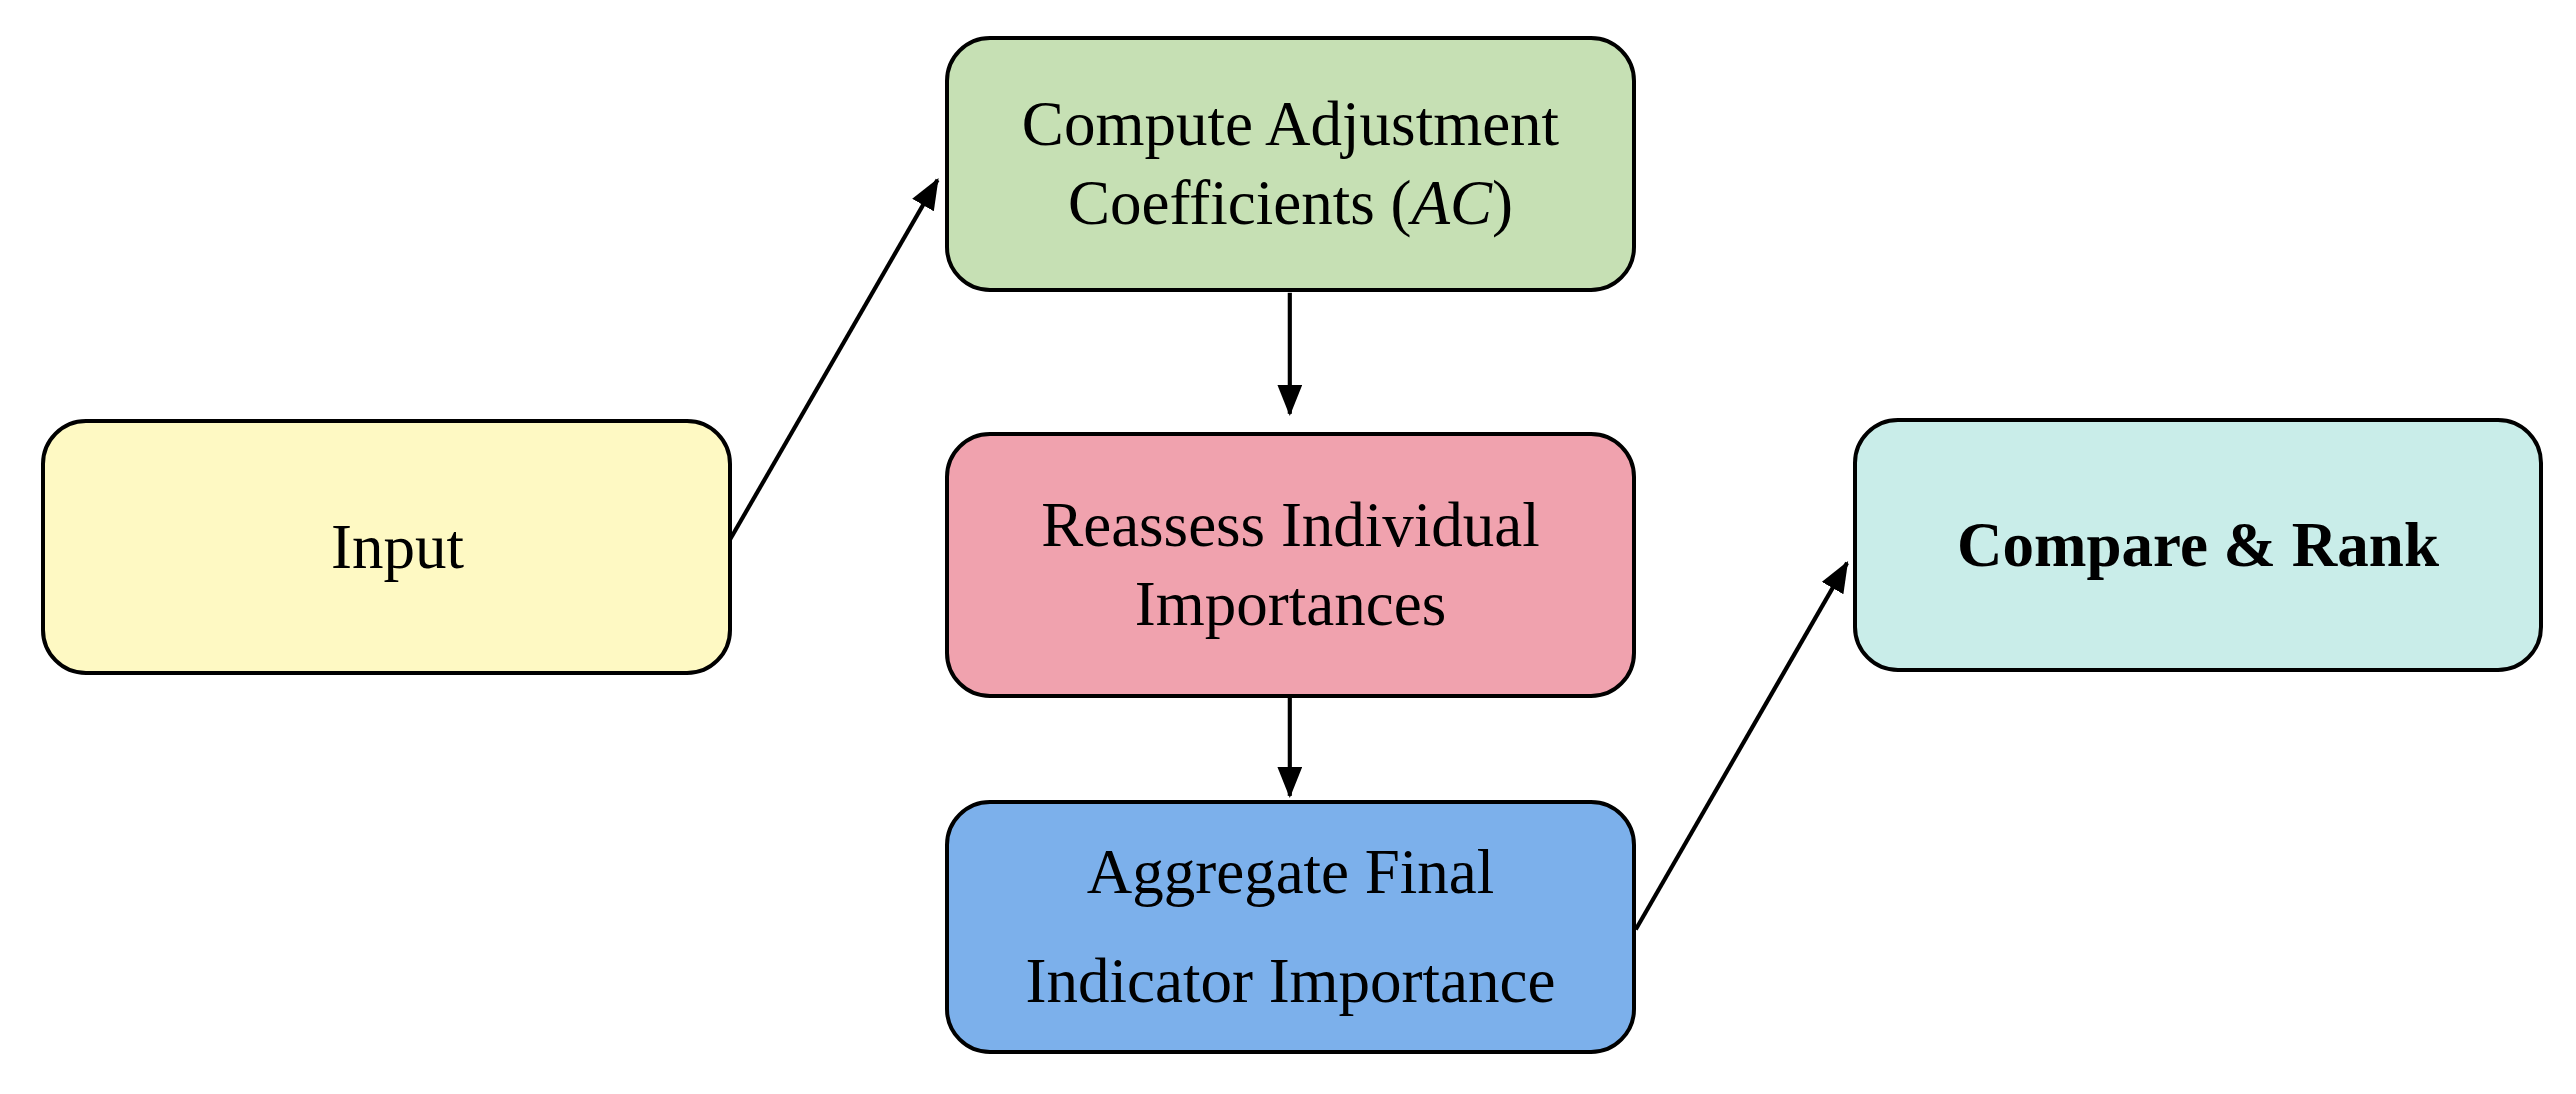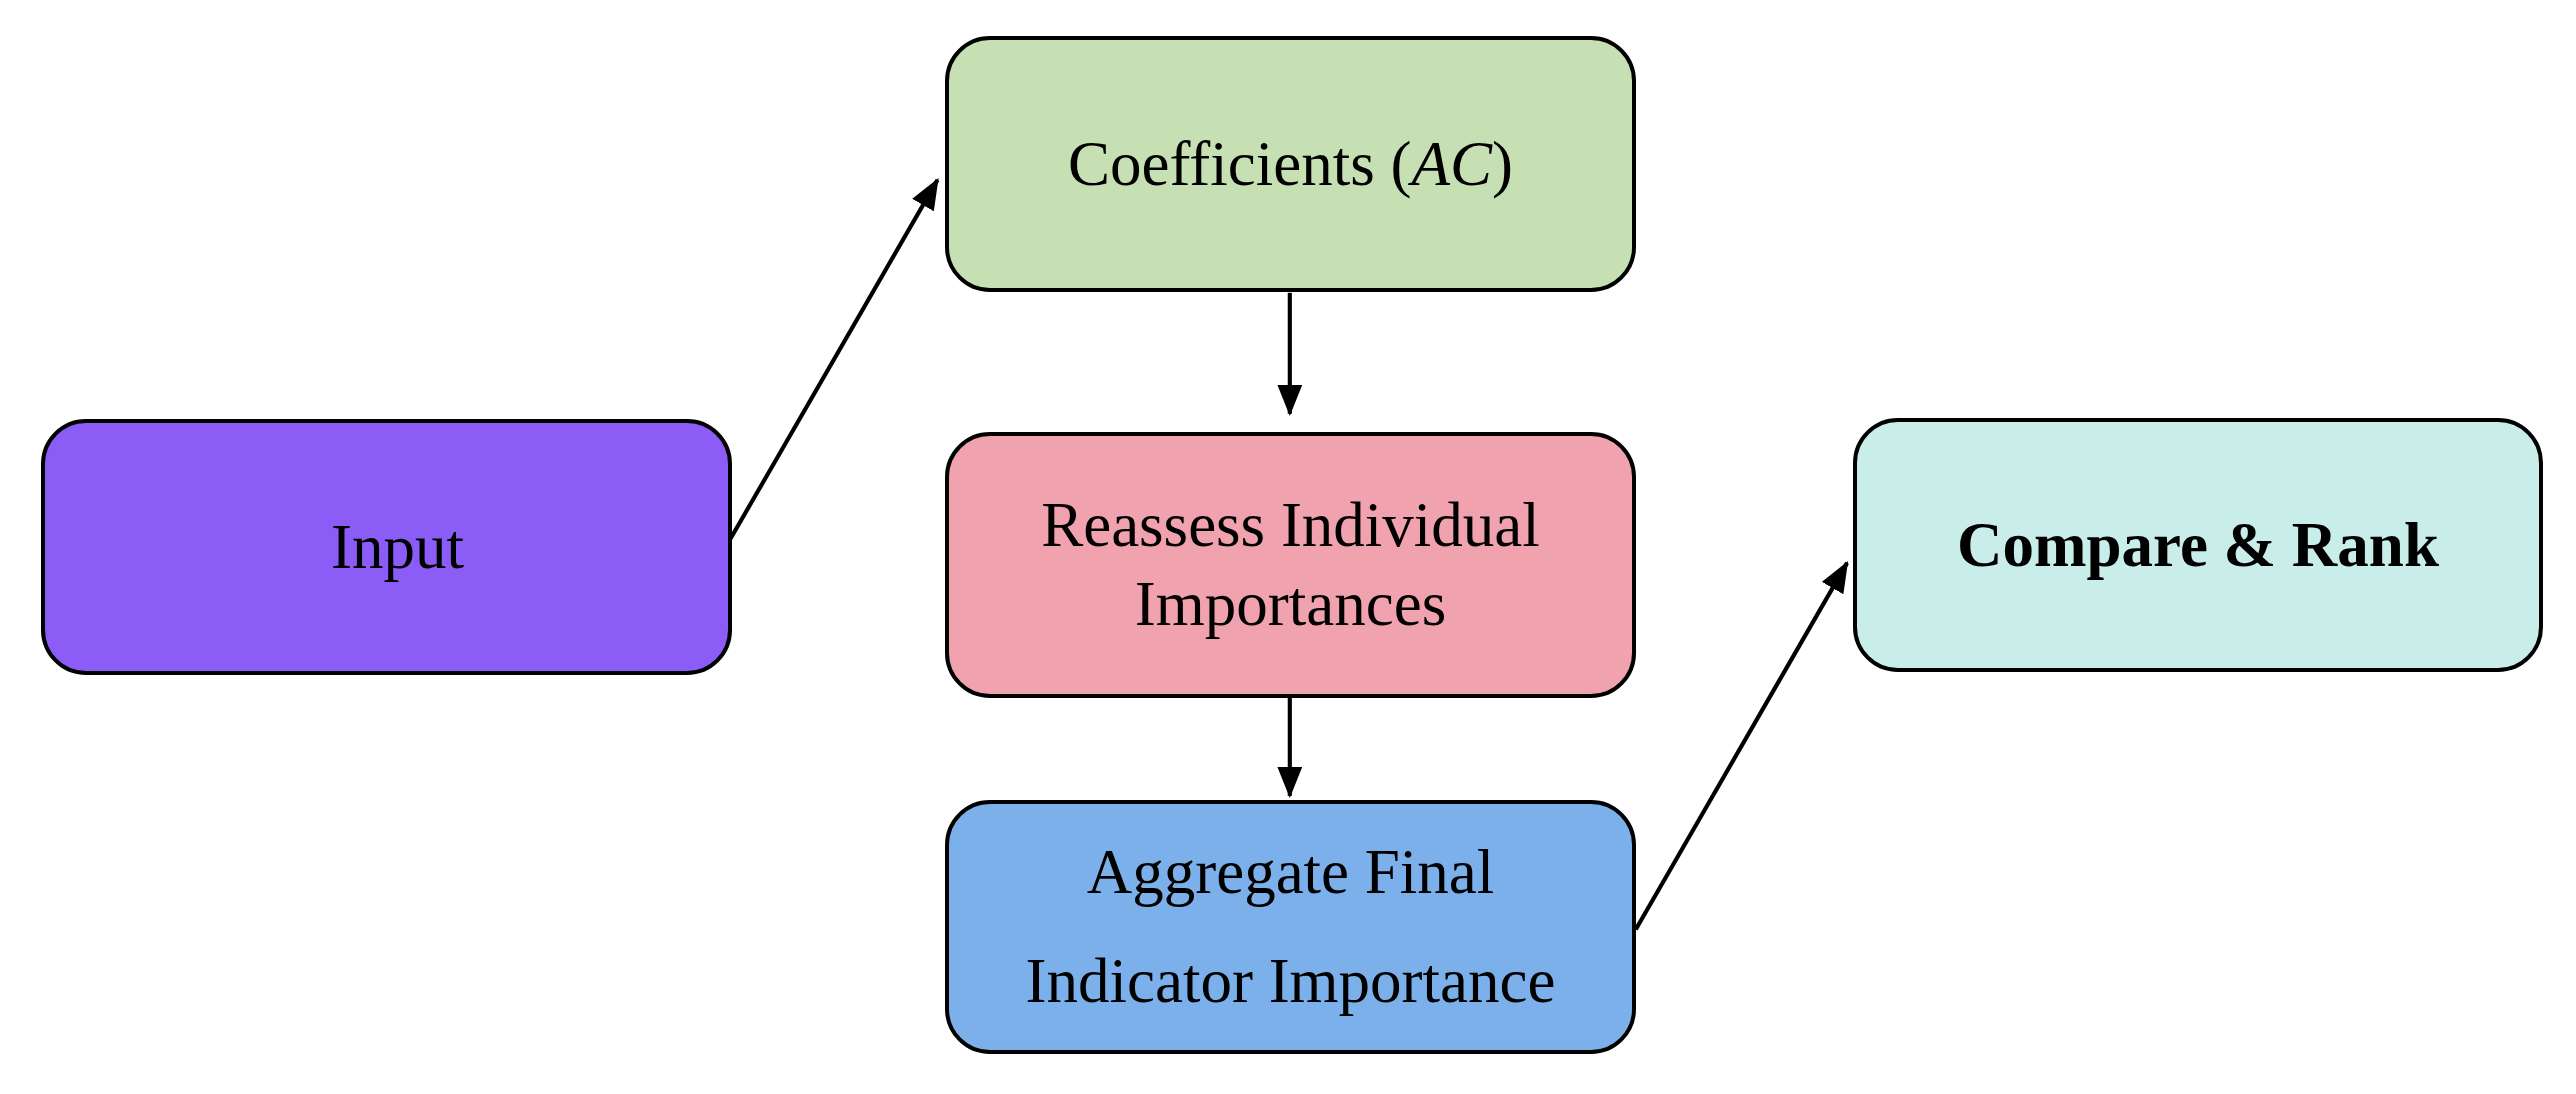--- a/index.html
+++ b/index.html
@@ -52,25 +52,26 @@
       <marker id="ah" viewBox="0 0 8 6" markerWidth="8" markerHeight="6" refX="7" refY="3" orient="auto" markerUnits="strokeWidth">
         <path d="M0,0 L7.5,3 L0,6 Z" fill="#000000"></path>
       </marker>
     </defs>
     <line x1="806" y1="601" x2="1038" y2="199" stroke="#000000" stroke-width="4.6" marker-end="url(#ah)"></line>
     <line x1="1428" y1="324" x2="1428" y2="458" stroke="#000000" stroke-width="4.6" marker-end="url(#ah)"></line>
     <line x1="1428" y1="746" x2="1428" y2="881" stroke="#000000" stroke-width="4.6" marker-end="url(#ah)"></line>
     <line x1="1811" y1="1029" x2="2045" y2="623" stroke="#000000" stroke-width="4.6" marker-end="url(#ah)"></line>
   </svg>
 
-  <div class="node node-input" style="background-color: #8b5cf6; padding-left: 22px;">
+  <div class="node node-input" style="background-color: #fef9c3; padding-left: 22px;">
     <div>Input</div>
   </div>
 
   <div class="node node-compute" style="background-color: rgb(198, 224, 180);">
+    <div>Compute Adjustment</div>
     <div>
       <span>Coefficients (</span><span class="it">AC</span><span>)</span>
     </div>
   </div>
 
   <div class="node node-reassess" style="background-color: rgb(240, 162, 174);">
     <div>Reassess Individual</div>
     <div>Importances</div>
   </div>
 

